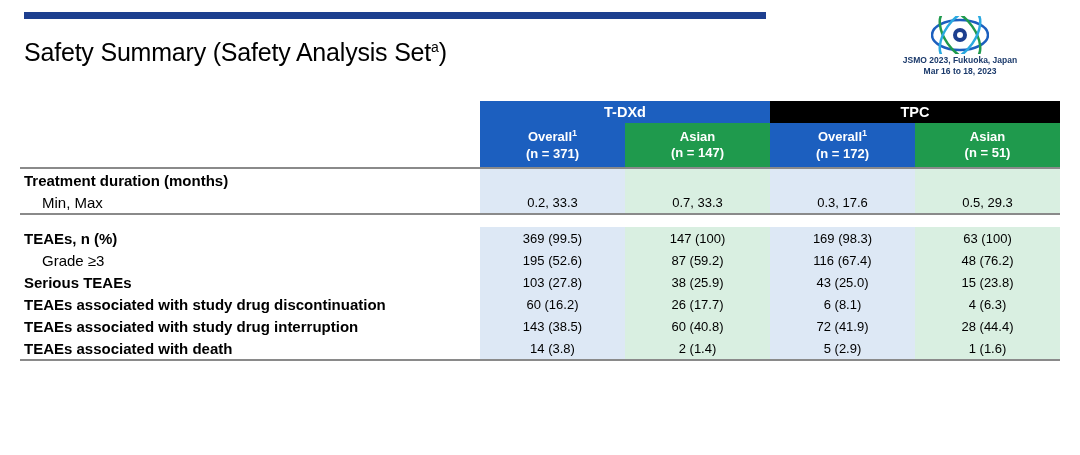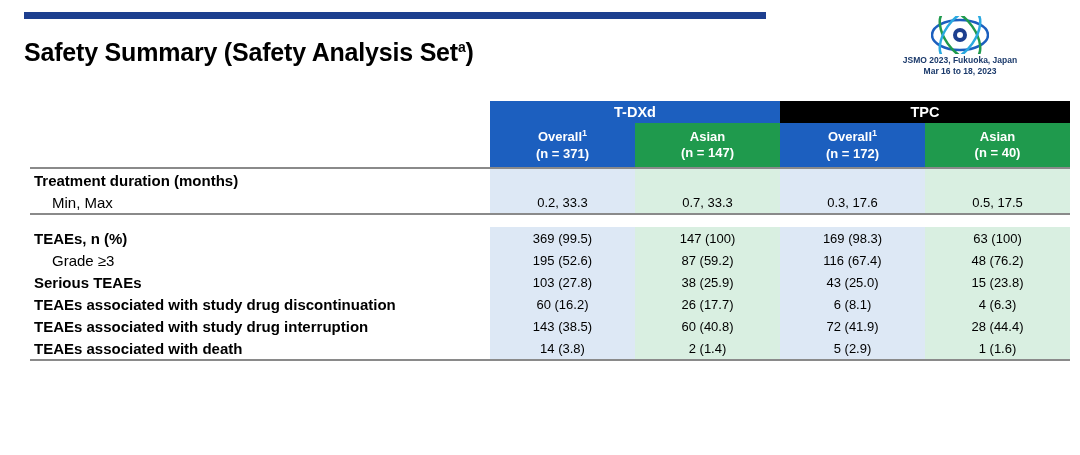--- a/index.html
+++ b/index.html
@@ -23,21 +23,21 @@
     width: 742px;
     height: 7px;
     background: #1d3f8f;
   }
 
   .slide-title {
     position: absolute;
     left: 24px;
     top: 38px;
     font-size: 25px;
-    font-weight: bold;
+    font-weight: normal;
     letter-spacing: -0.2px;
     color: #000;
     white-space: nowrap;
   }
   .slide-title sup {
     font-size: 14px;
     vertical-align: super;
   }
 
   
@@ -64,21 +64,21 @@
   .logo-sub {
     font-size: 8.5px;
     font-weight: bold;
     color: #1b3a6b;
     line-height: 1.25;
   }
 
   
   table.data {
     position: absolute;
-    left: 30px;
+    left: 20px;
     top: 101px;
     width: 1040px;
     border-collapse: collapse;
     table-layout: fixed;
   }
   table.data col.c-label { width: 460px; }
   table.data col.c-val   { width: 145px; }
 
   th, td {
     padding: 0;
@@ -190,21 +190,21 @@
       <th class="hdr-sub green">
         <span>Asian</span><br>
         <span>(n = 147)</span>
       </th>
       <th class="hdr-sub blue">
         <span>Overall</span><sup>1</sup><br>
         <span>(n = 172)</span>
       </th>
       <th class="hdr-sub green">
         <span>Asian</span><br>
-        <span>(n = 40)</span>
+        <span>(n = 51)</span>
       </th>
     </tr>
   </thead>
   <tbody>
     <tr class="rule-row">
       <td colspan="5">
           <div class="rule"></div>
         </td>
     </tr>
 
@@ -213,21 +213,21 @@
       <td class="val b1"></td>
       <td class="val g1"></td>
       <td class="val b2"></td>
       <td class="val g2"></td>
     </tr>
     <tr class="body-row">
       <td class="rowlabel indent">Min, Max</td>
       <td class="val b1">0.2, 33.3</td>
       <td class="val g1">0.7, 33.3</td>
       <td class="val b2">0.3, 17.6</td>
-      <td class="val g2">0.5, 17.5</td>
+      <td class="val g2">0.5, 29.3</td>
     </tr>
 
     <tr class="rule-row">
       <td colspan="5">
           <div class="rule"></div>
         </td>
     </tr>
     <tr class="gap-row">
       <td></td>
       <td class="val b1"></td>

